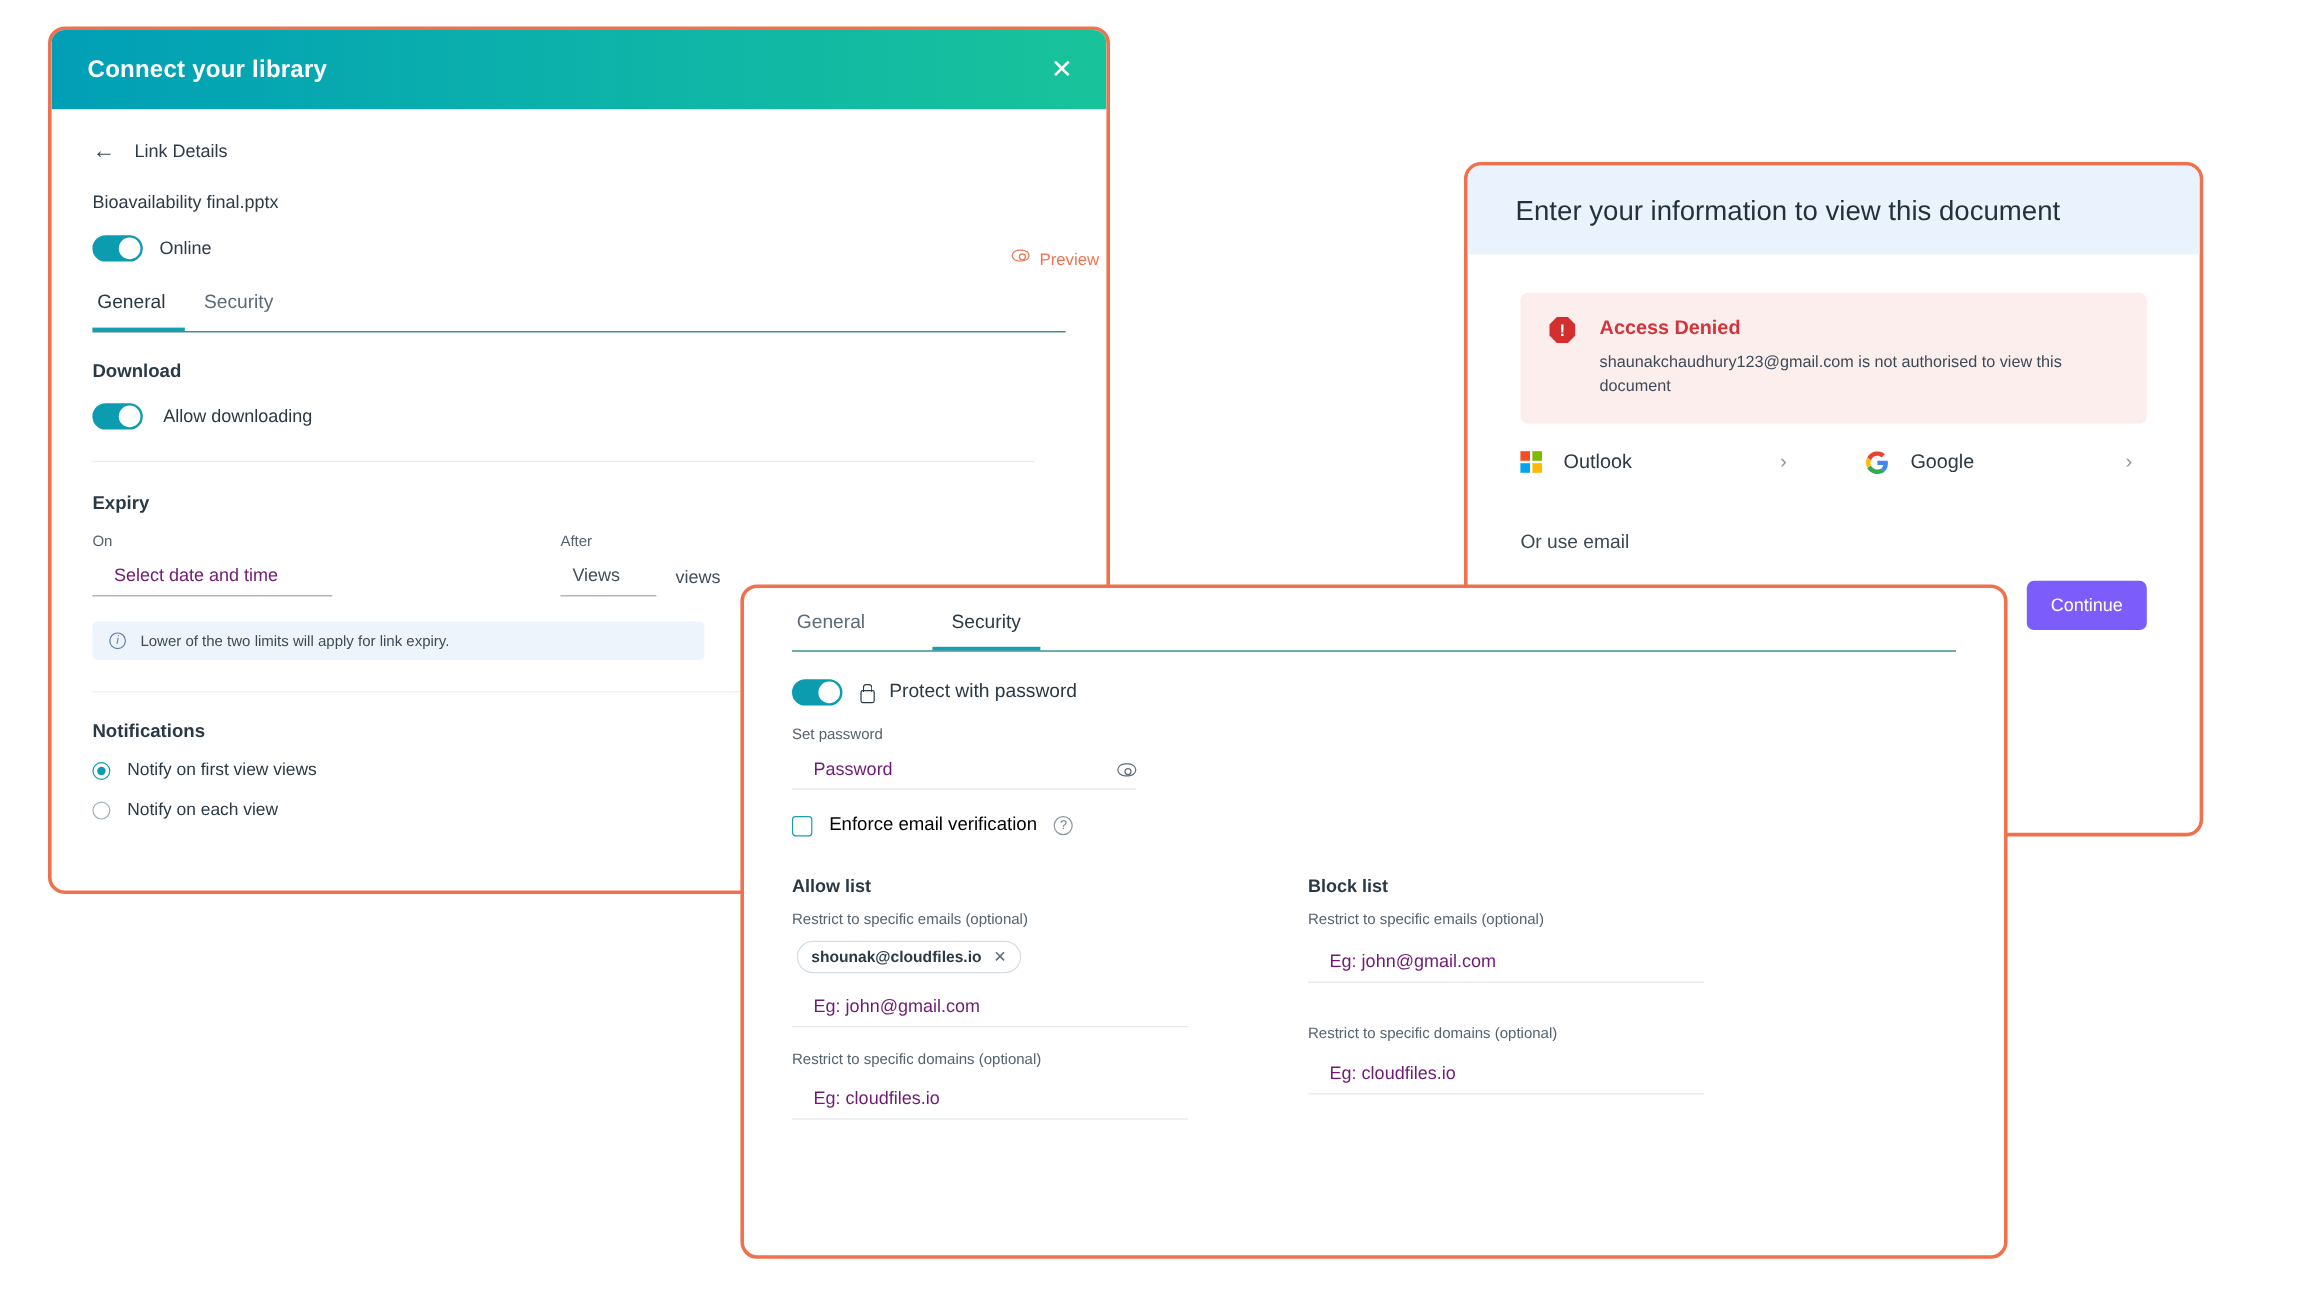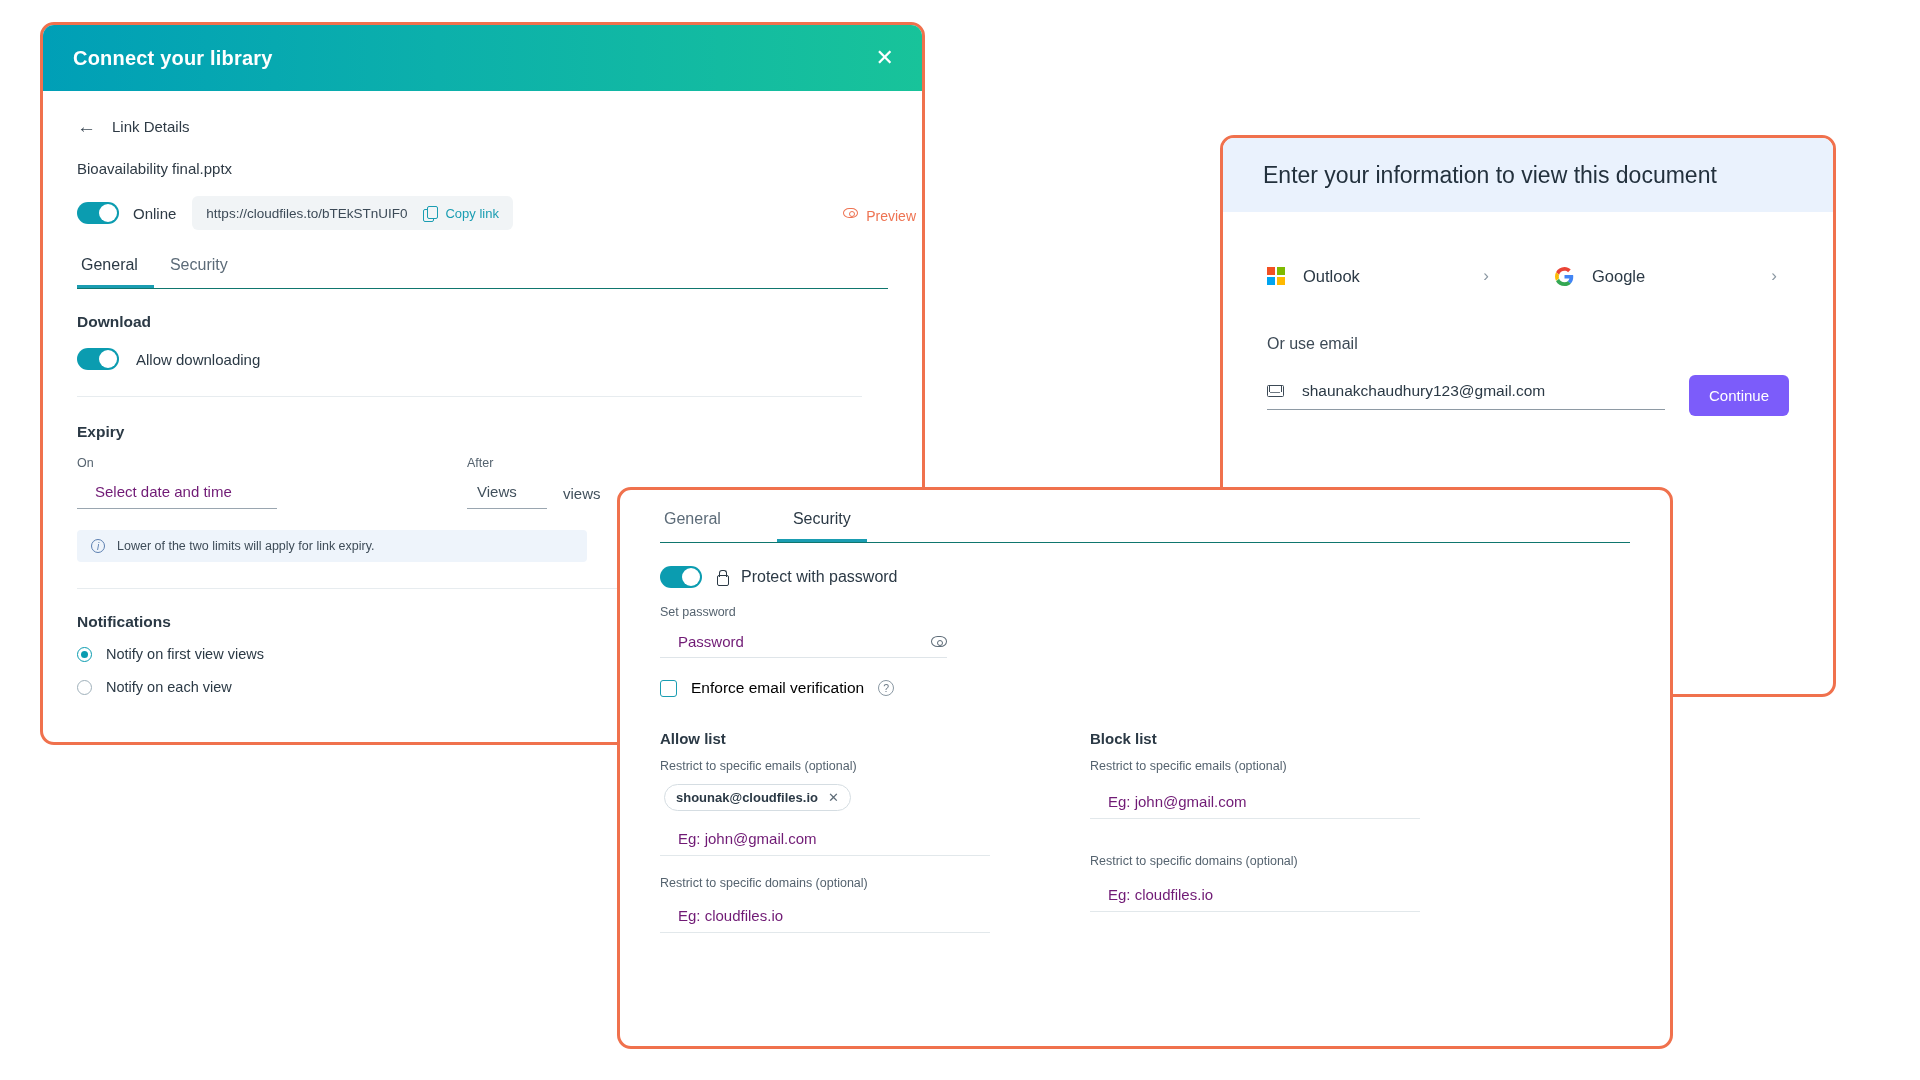--- a/index.html
+++ b/index.html
@@ -181,27 +181,20 @@
         <span class="back-label">Link Details</span>
       </div>
 
       <div class="file-name">Bioavailability final.pptx</div>
 
       <div class="link-row">
         <div class="toggle">
             <span class="knob"></span>
           </div>
         <div class="online-label">Online</div>
-        <div class="url-box">
-          <span class="url-text">https://cloudfiles.to/bTEkSTnUIF0</span>
-          <span class="copy-wrap">
-            <span class="copy-ico"></span>
-            <span class="copy-link">Copy link</span>
-          </span>
-        </div>
         <div class="preview-btn">
           <span class="eye"></span>
           <span>Preview</span>
         </div>
       </div>
 
 
       <div class="tabs">
         <div class="tab active pad0">General</div>
         <div class="tab">Security</div>
@@ -262,20 +255,27 @@
 
     </div>
   </div>
 
   <div class="panel" id="panel-access">
     <div class="acc-header">
       <div class="acc-title">Enter your information to view this document</div>
     </div>
     <div class="acc-body">
 
+      <div class="denied">
+        <span class="oct"></span>
+        <div>
+          <div class="denied-t">Access Denied</div>
+          <div class="denied-b" style="max-width:400px;">shaunakchaudhury123@gmail.com is not authorised to view this document</div>
+        </div>
+      </div>
 
 
       <div style="display:flex; gap:66px; margin-top:22px;">
         <div class="prov">
           <span class="ms-ico">
             <i style="background:#f25022"></i>
               <i style="background:#7fba00"></i>
             <i style="background:#00a4ef"></i>
               <i style="background:#ffb900"></i>
           </span>

